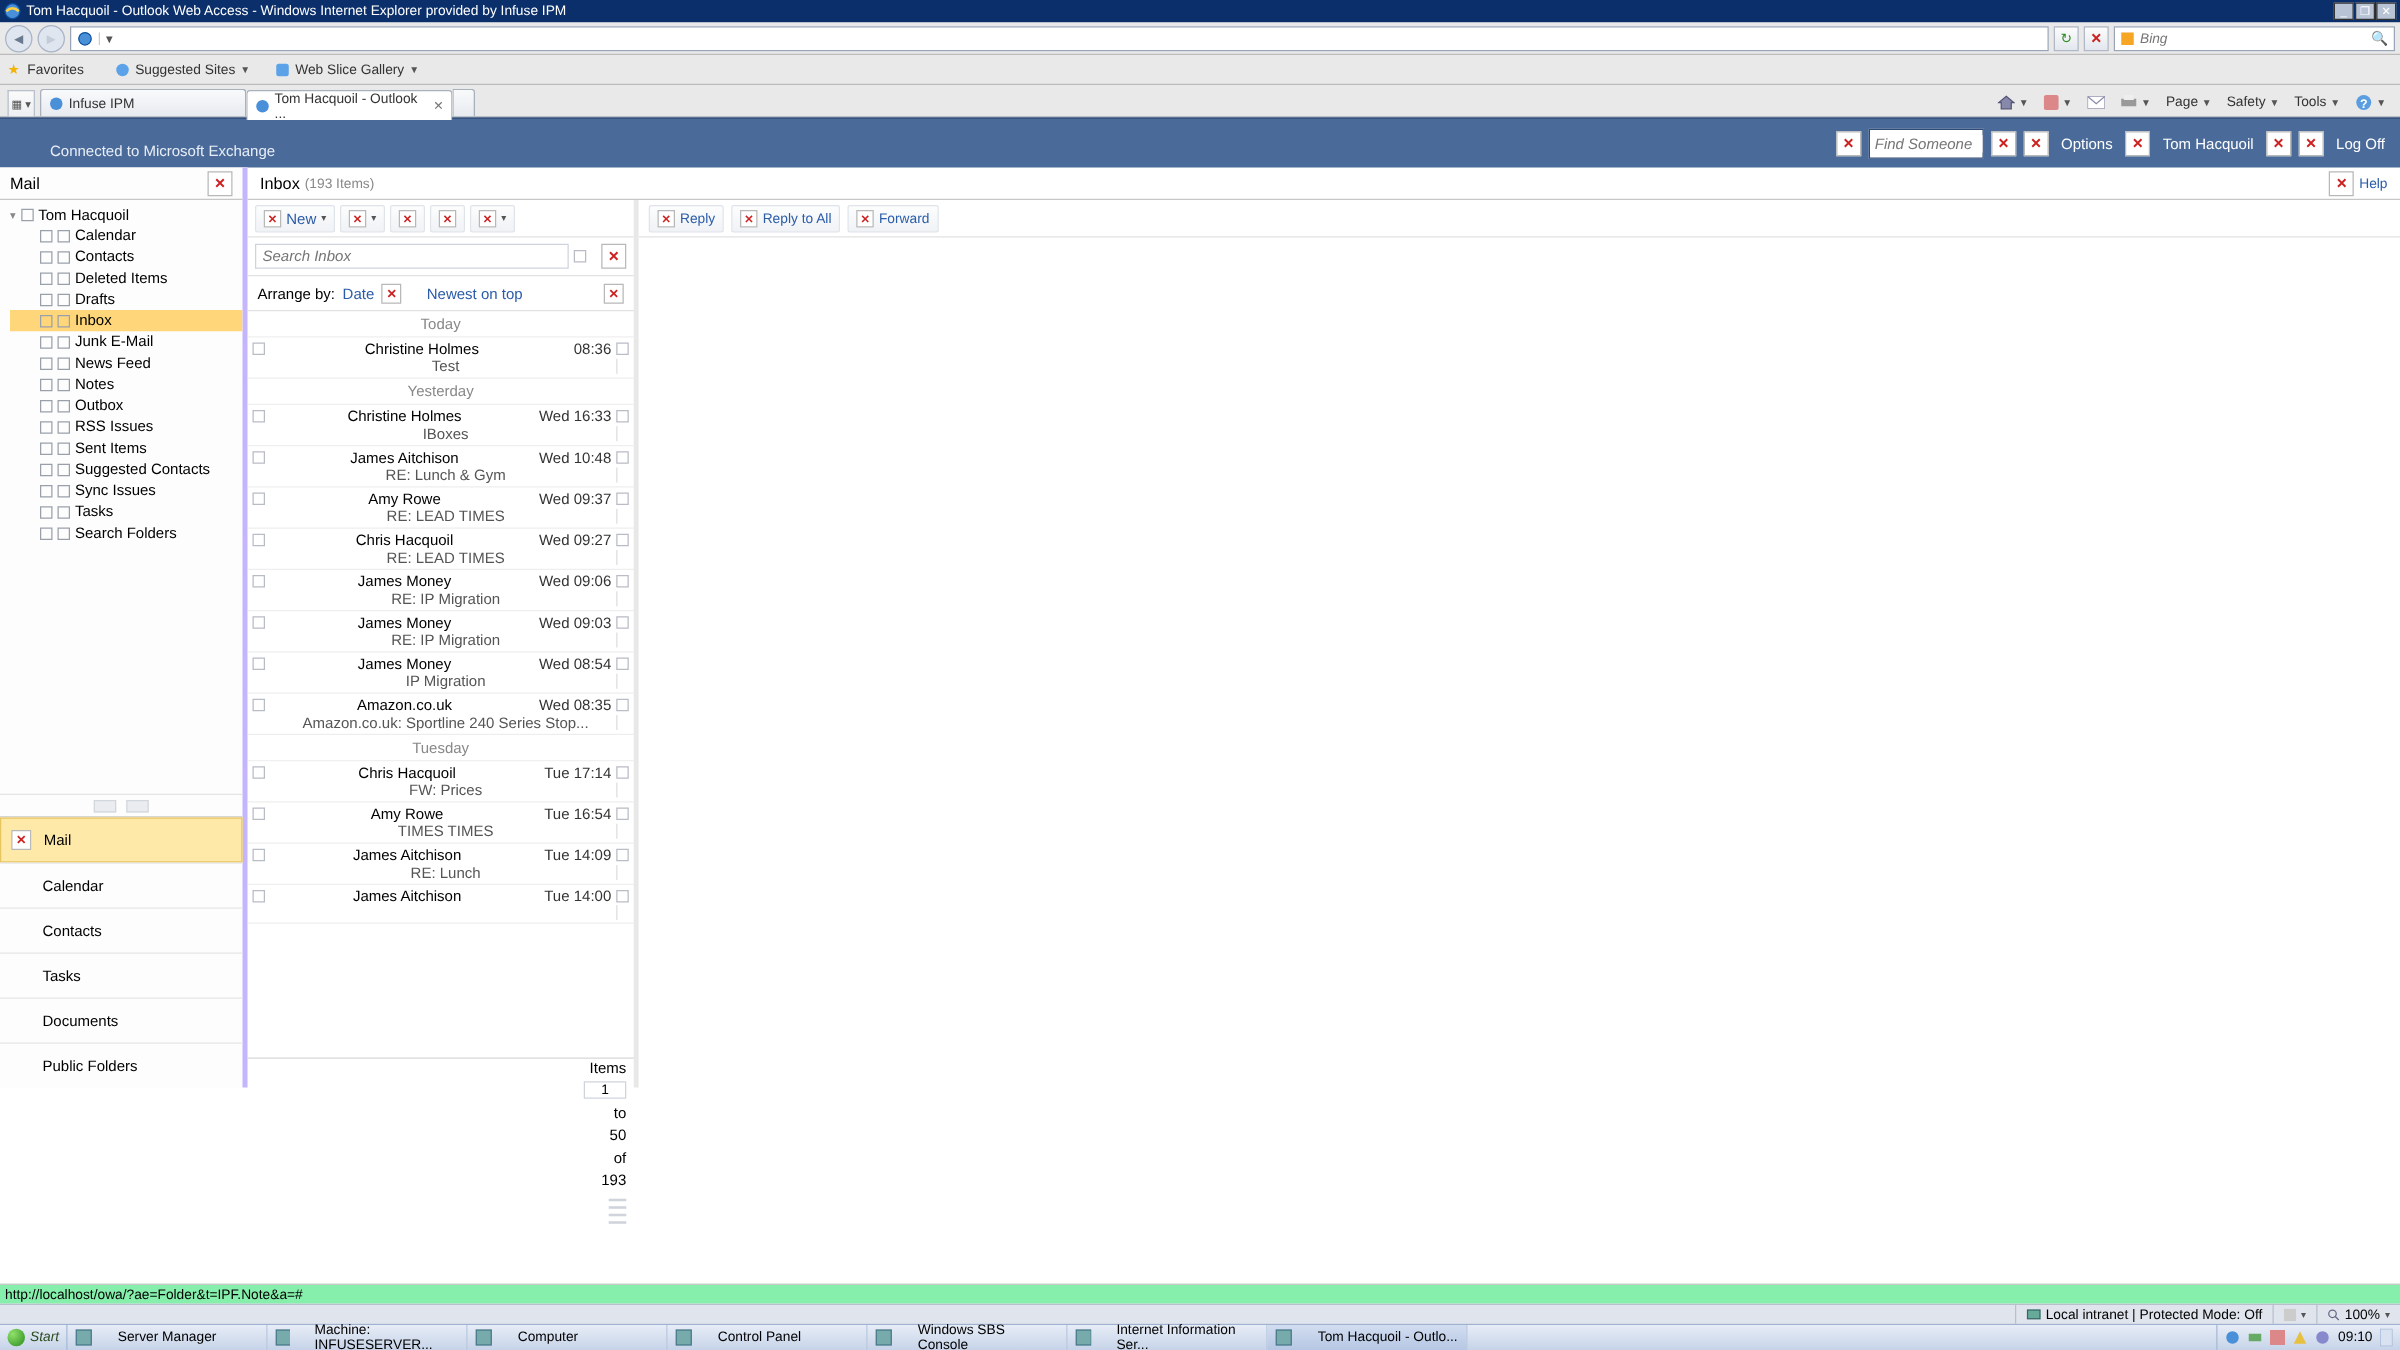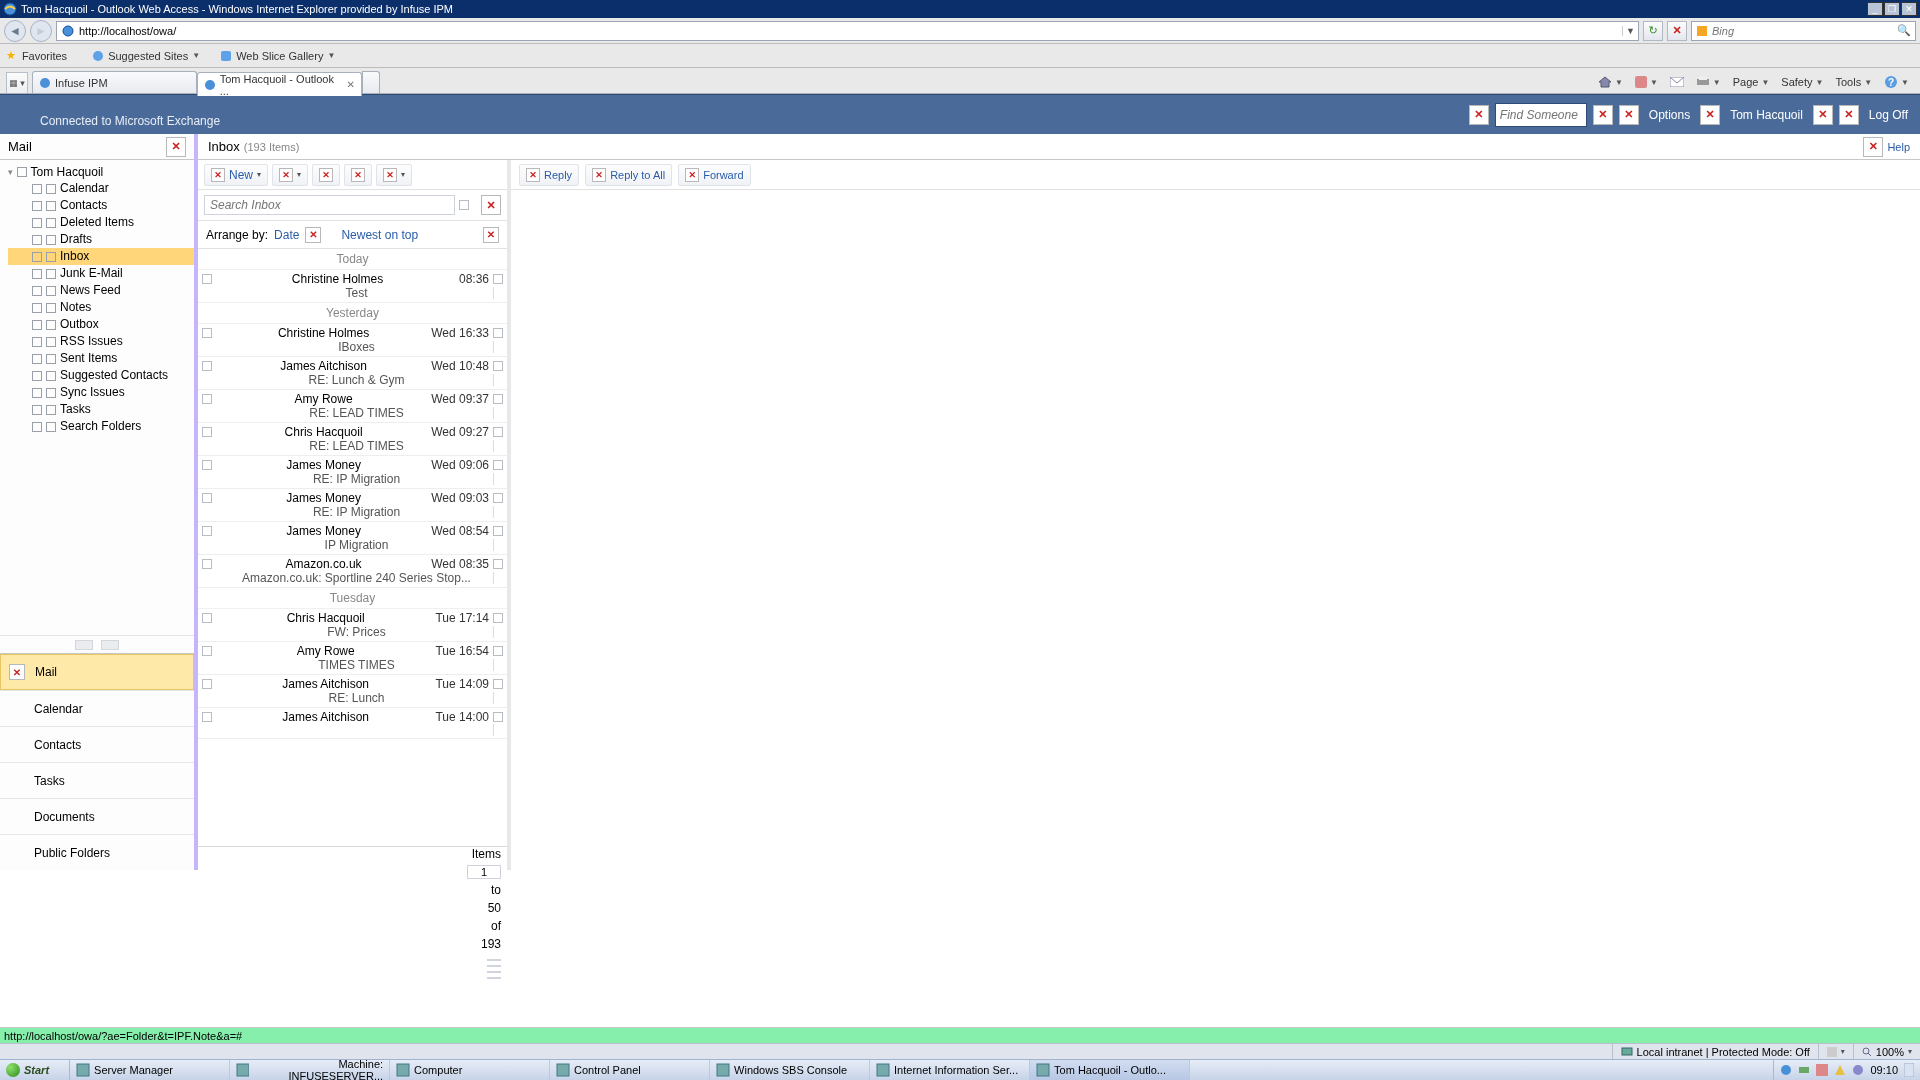--- a/index.html
+++ b/index.html
@@ -99,23 +99,23 @@
 
 .preview { flex: 1; background: #fff; }
 .preview-toolbar { height: 30px; display: flex; align-items: center; gap: 6px; padding: 0 8px; border-bottom: 1px solid #e2e2e2;}
 
 
 .status1 { position: absolute; bottom: 37px; left: 0; right: 0; height: 16px; background: #86efac; border-top: 1px solid #c8c8c8; font-size: 11px; padding: 0 4px; display: flex; align-items: center;}
 .status2 { position: absolute; bottom: 21px; left: 0; right: 0; height: 16px; background: #e0e4ec; border-top: 1px solid #b8c0cc; font-size: 11px; display: flex; align-items: center;}
 .status2 .seg { border-left: 1px solid #b8c0cc; padding: 0 8px; height: 100%; display: flex; align-items: center; gap: 4px;}
 .status2 .spacer { flex: 1; }
 .taskbar { position: absolute; bottom: 0; left: 0; right: 0; height: 21px; background: linear-gradient(#e7edf7,#c6d3e8); border-top: 1px solid #9fb2d0; display: flex; align-items: stretch;}
-.start { display: flex; align-items: center; gap: 4px; padding: 0 20px 0 6px; font-weight: bold; font-style: italic; color: #2b4b1f; border-right: 1px solid #a7b9d5;}
+.start { display: flex; align-items: center; gap: 4px; padding: 0 6px 0 6px; font-weight: normal; font-style: italic; color: #2b4b1f; border-right: 1px solid #a7b9d5;}
 .start .orb { width: 14px; height: 14px; border-radius: 7px; background: radial-gradient(circle at 30% 30%, #8fe26a, #2b8a1f);}
-.task { width: 160px; border-right: 1px solid #bac9e0; display: flex; align-items: center; padding: 0 6px; gap: 4px; font-size: 11px; text-align: right;}
+.task { width: 160px; border-right: 1px solid #bac9e0; display: flex; align-items: center; padding: 0 6px; gap: 20px; font-size: 11px;}
 .task.active { background: linear-gradient(#d2ddf0,#b6c7e4);}
 .tray { margin-left: auto; display: flex; align-items: center; padding: 0 6px; gap: 6px; border-left: 1px solid #a7b9d5; font-size: 11px;}
 
 svg { display: block; }
 </style>
 </head>
 <body>
 
 <div class="titlebar">
   <span class="ie-icon">
@@ -134,21 +134,20 @@
 
 <div class="ie-row">
   <span class="navbtn">◄</span>
   <span class="navbtn" style="color:#c4ccda">►</span>
   <div class="urlbar">
     <span class="page-icon">
       <svg width="14" height="14">
           <circle cx="7" cy="7" r="5" fill="#4a90d9" stroke="#0b4f9e"></circle>
         </svg>
     </span>
-    <input value="http://localhost/owa/" style="">
     <span class="dd">▼</span>
   </div>
   <span class="smallbtn" style="color:#2b8a1f">↻</span>
   <span class="xbtn-red">✕</span>
   <div class="searchbox">
     <span class="sp-icon">
       <svg width="12" height="12">
           <rect x="1" y="1" width="10" height="10" fill="#f6a623"></rect>
         </svg>
     </span>

